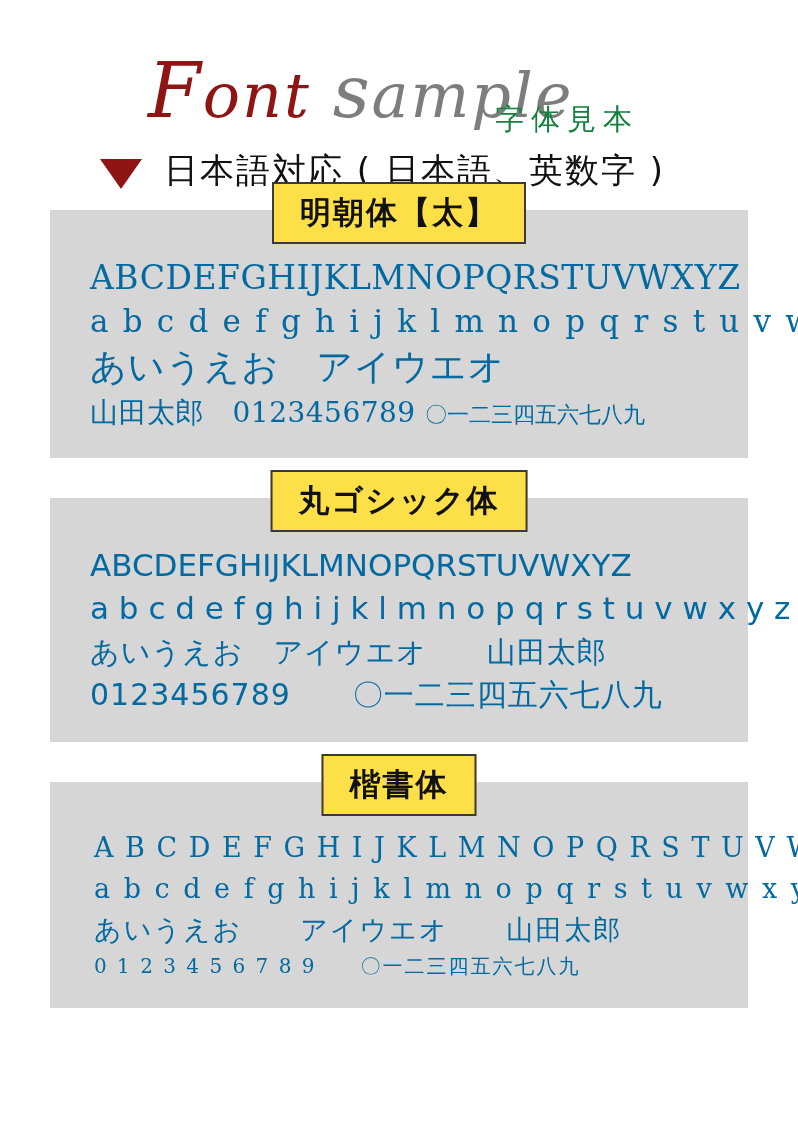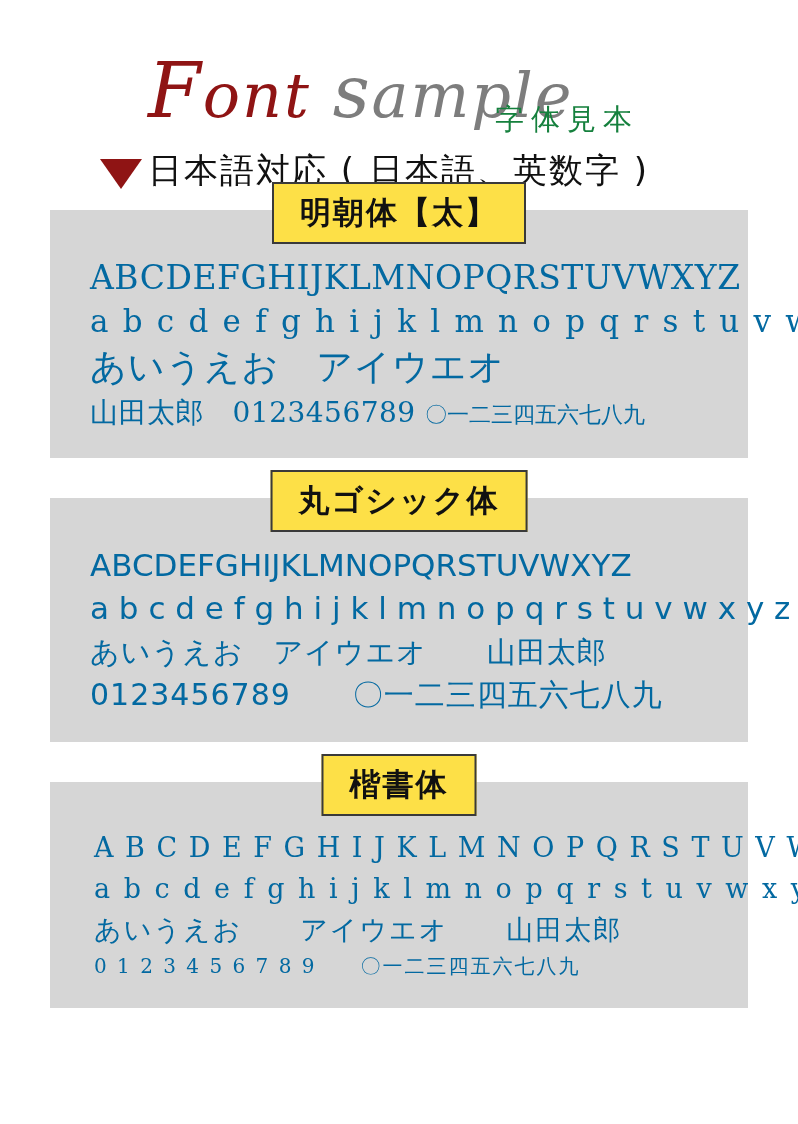--- a/index.html
+++ b/index.html
@@ -65,21 +65,21 @@
     color: #15803d;
     font-family: Liberation Sans, sans-serif;
   }
 
   .subtitle-row {
     position: absolute;
     left: 100px;
     top: 148px;
     display: flex;
     align-items: center;
-    gap: 6px;
+    gap: 22px;
   }
   .tri {
     width: 0;
     height: 0;
     border-left: 21px solid transparent;
     border-right: 21px solid transparent;
     border-top: 30px solid #8f1414;
     margin-top: 6px;
   }
   .subtitle-text {

